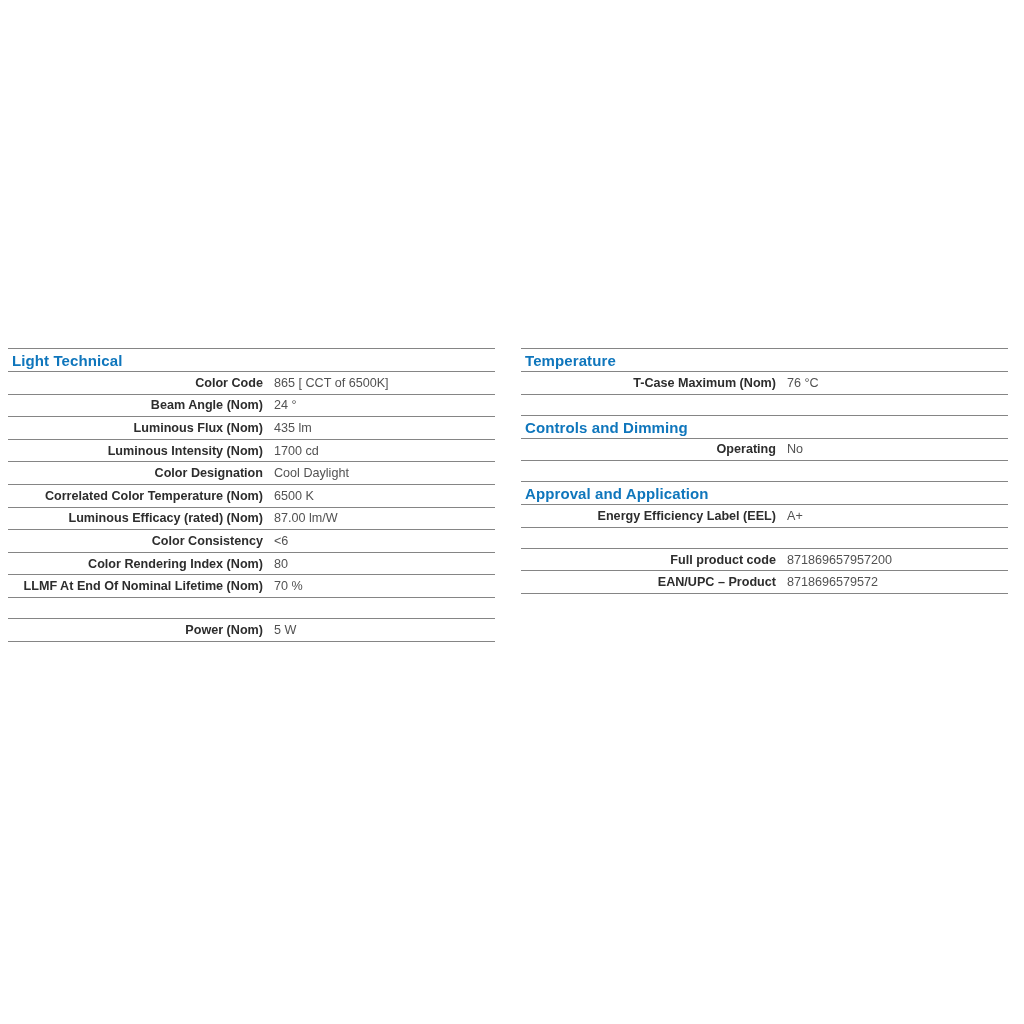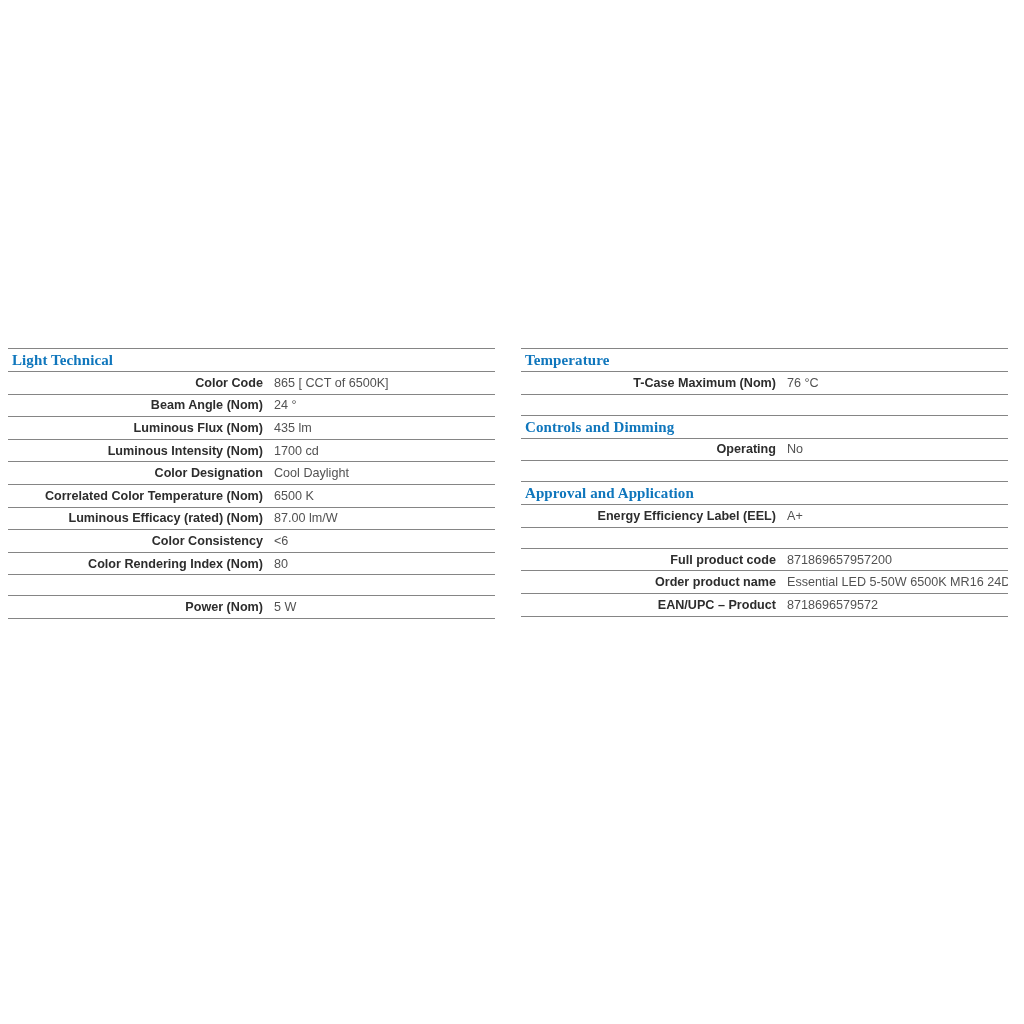--- a/index.html
+++ b/index.html
@@ -32,21 +32,20 @@
   }
   .section-title {
     height: 23px;
     line-height: 23px;
     border-bottom: 1px solid var(--line, #858585);
     padding-left: 4px;
     color: var(--heading, #0f76bc);
     font-size: 15px;
     font-weight: bold;
     letter-spacing: 0.1px;
-    font-family: Liberation Serif, serif;
   }
   .spec-row {
     display: flex;
     align-items: center;
     height: 22.6px;
     border-bottom: 1px solid var(--line, #858585);
   }
   .row-label {
     flex: 0 0 255px;
     padding-left: 4px;
@@ -112,20 +111,24 @@
             <div class="row-value">87.00 lm/W</div>
           </div>
           <div class="spec-row">
             <div class="row-label">Color Consistency</div>
             <div class="row-value">&lt;6</div>
           </div>
           <div class="spec-row">
             <div class="row-label">Color Rendering Index (Nom)</div>
             <div class="row-value">80</div>
           </div>
+          <div class="spec-row">
+            <div class="row-label">LLMF At End Of Nominal Lifetime (Nom)</div>
+            <div class="row-value">70 %</div>
+          </div>
         </section>
         <section class="spec-section">
           <div class="spec-row">
             <div class="row-label">Power (Nom)</div>
             <div class="row-value">5 W</div>
           </div>
         </section>
       </div>
     <div class="column" id="col-right">
         <section class="spec-section">
@@ -148,23 +151,19 @@
             <div class="row-label">Energy Efficiency Label (EEL)</div>
             <div class="row-value">A+</div>
           </div>
         </section>
         <section class="spec-section">
           <div class="spec-row">
             <div class="row-label">Full product code</div>
             <div class="row-value">871869657957200</div>
           </div>
           <div class="spec-row">
-            <div class="row-label">Order product name</div>
-            <div class="row-value">Essential LED 5-50W 6500K MR16 24D</div>
-          </div>
-          <div class="spec-row">
             <div class="row-label">EAN/UPC – Product</div>
             <div class="row-value">8718696579572</div>
           </div>
         </section>
       </div>
   </div>
 </div>
 
 </body></html>

